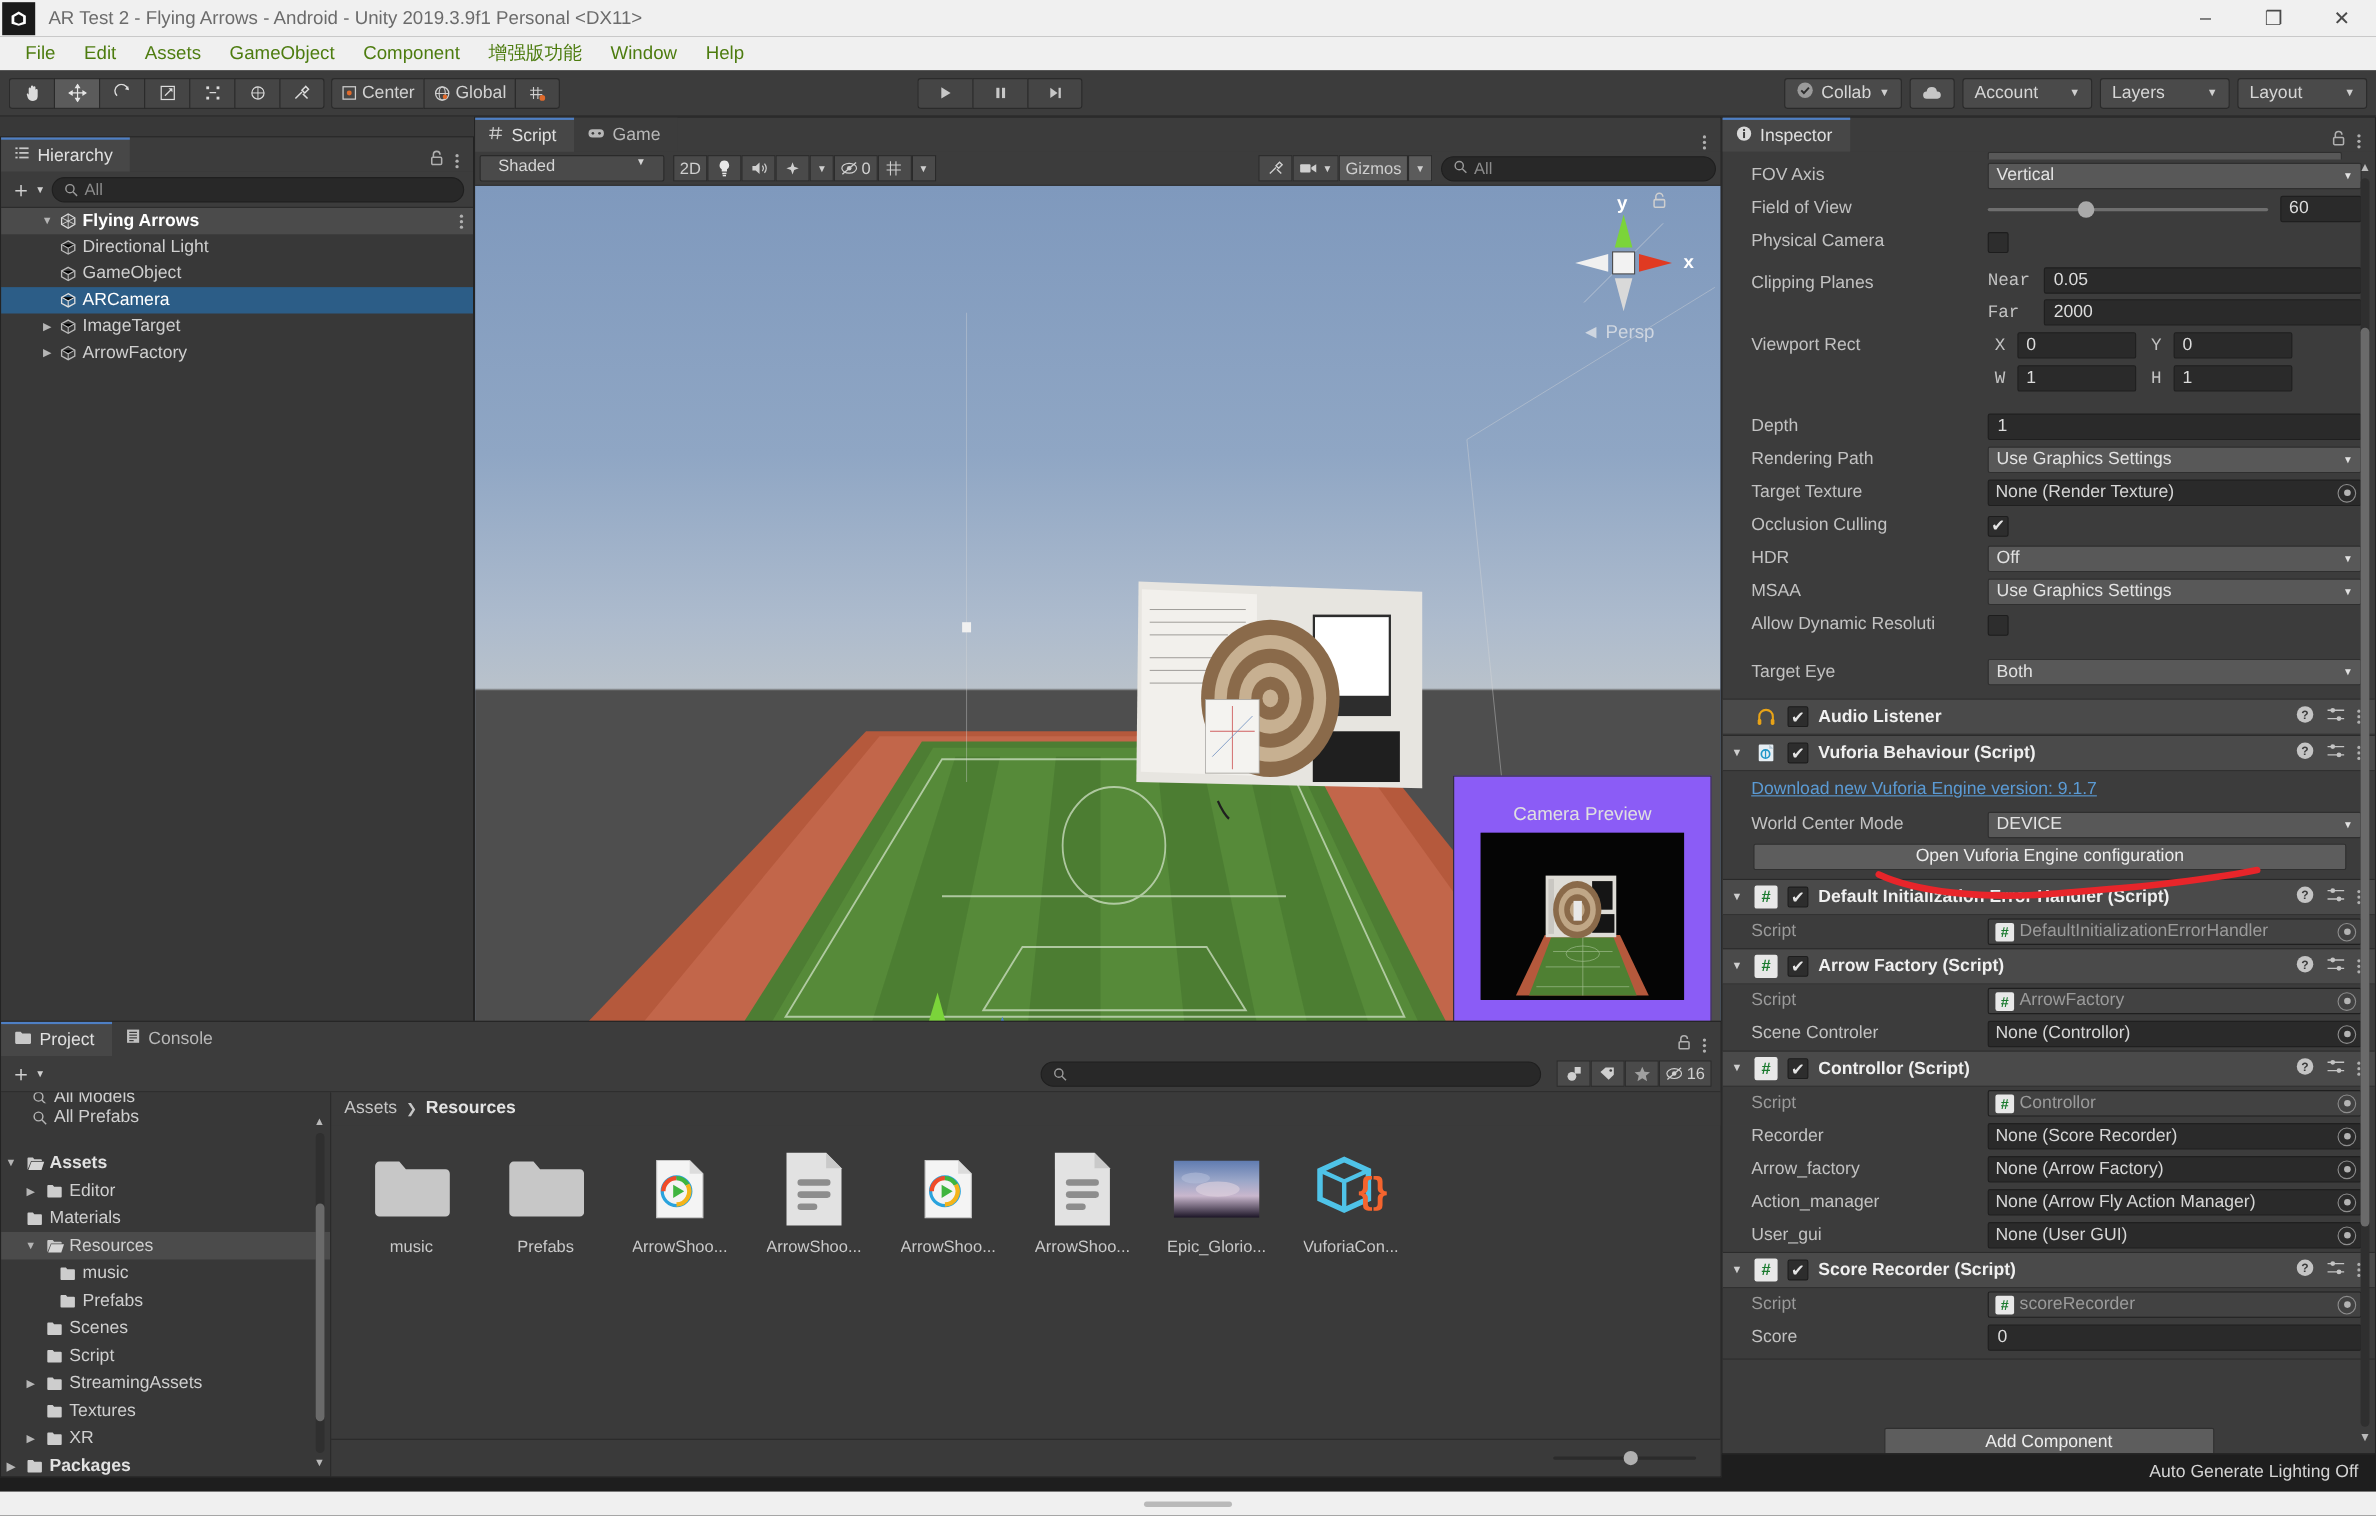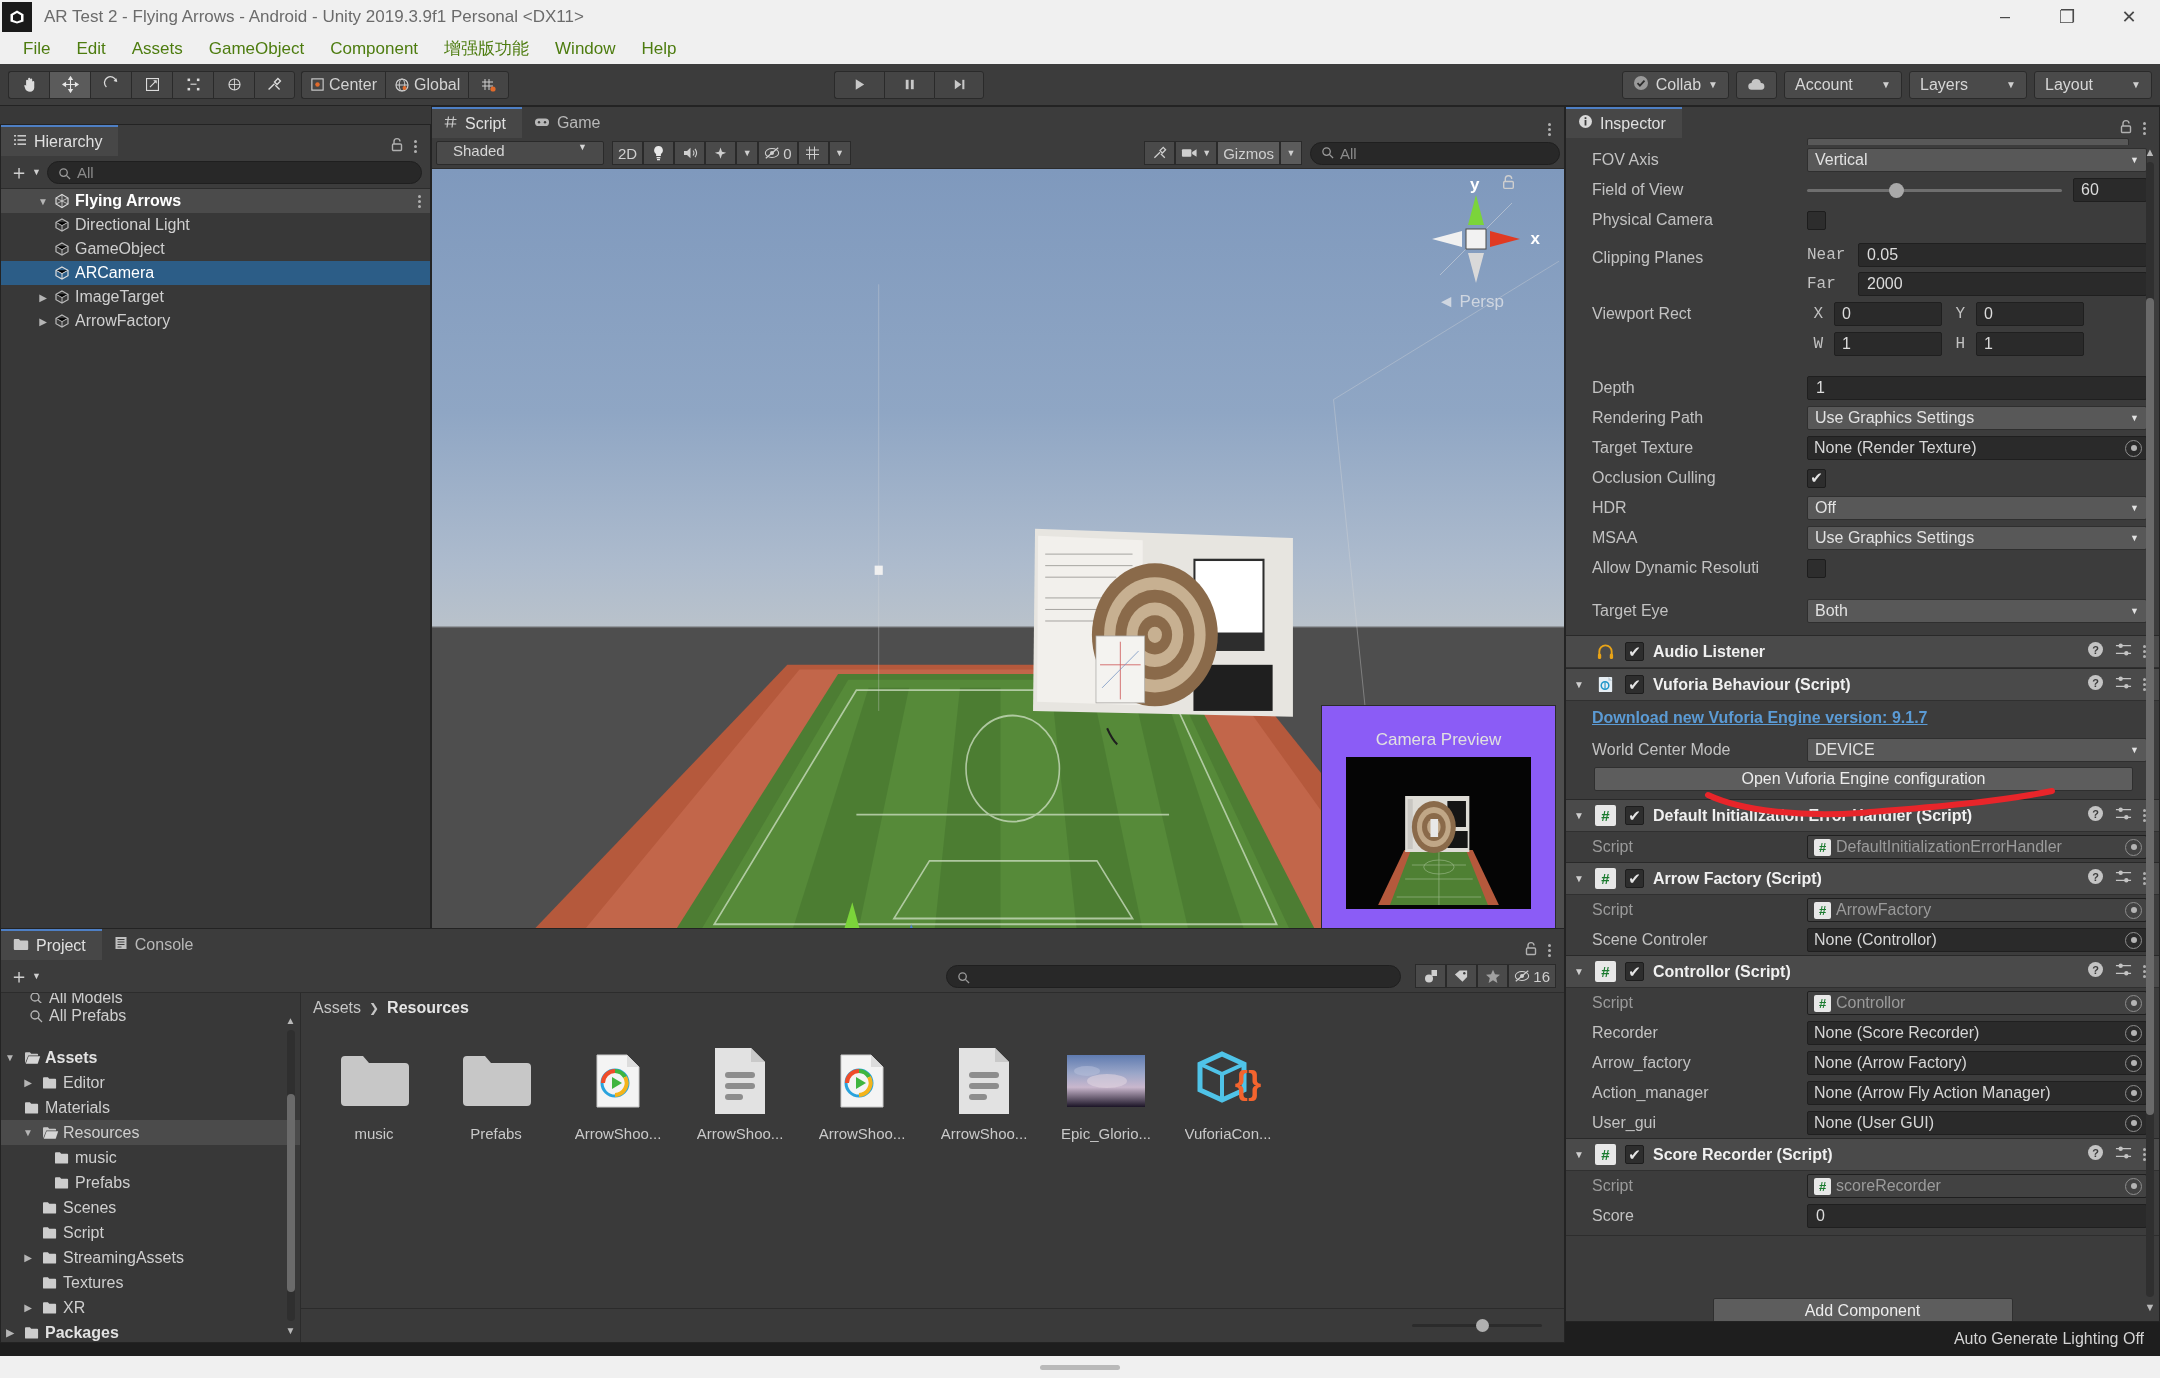--- a/index.html
+++ b/index.html
@@ -153,21 +153,21 @@
   .sublbl { color:#c2c2c2; width:44px; flex:none;font-family:Liberation Mono, monospace; }
   .sublbl.n { width:20px; }
   .comp-header { height:33px; background:#4a4a4a; display:flex; align-items:center; gap:9px;
                  padding:0 10px 0 8px; border-top:1px solid #292929; border-bottom:1px solid #303030; }
   .comp-header .tri { font-size:10px; color:#cfcfcf; width:12px; }
   .comp-header .nm { font-weight:bold; color:#f0f0f0; font-size:16px; }
   .comp-header .hr { margin-left:auto; display:flex; align-items:center; gap:11px; color:#c0c0c0; }
   .cicon { width:21px; height:21px; display:flex; align-items:center; justify-content:center; flex:none; }
   .csicon { width:21px; height:21px; background:#e8e8e8; border-radius:2px; display:flex; align-items:center;
             justify-content:center; color:#1a7a2e; font-weight:bold; font-size:15px; flex:none; }
-  .link { color:#5b9bd5; text-decoration:underline; font-size:16px;font-weight:bold; }
+  .link { color:#5b9bd5; text-decoration:underline; font-size:16px; }
   .wide-btn { height:24px; background:#5d5d5d; border:1px solid #2f2f2f; border-radius:2px;
               display:flex; align-items:center; justify-content:center; color:#ececec; font-size:16px; }
   .insp-scroll { position:absolute; right:2px; top:8px; bottom:8px; width:14px; display:flex;
                  flex-direction:column; align-items:center; }
   .insp-scroll .arr { color:#b9b9b9; font-size:11px; }
   .insp-scroll .track { flex:1; width:8px; background:#2f2f2f; border-radius:4px; margin:4px 0; position:relative;}
   .insp-scroll .thumbx { position:absolute; left:0; width:8px; background:#6a6a6a; border-radius:4px; top:12%; height:72%; }
 
   
   .statusbar { height:34px; background:#1e1e1e; display:flex; align-items:center; justify-content:flex-end;

